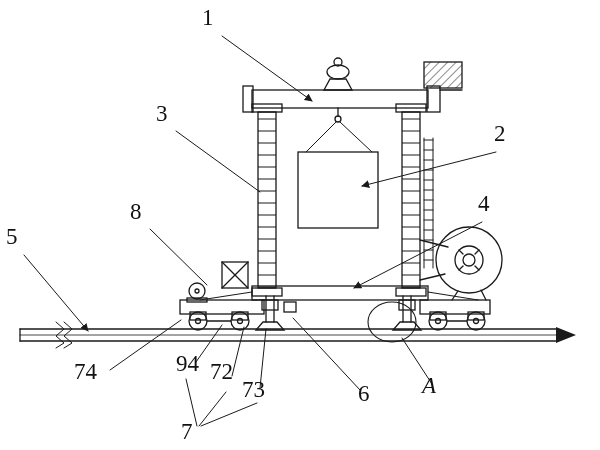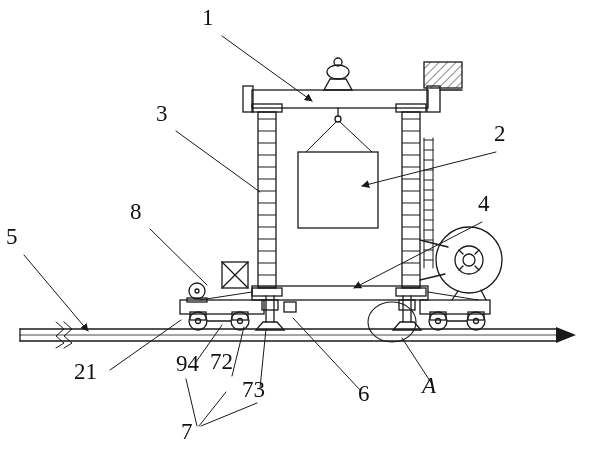--- a/index.html
+++ b/index.html
@@ -193,21 +193,21 @@
       </g>
     </g>
   </svg>
 
   <div class="callout" style="left:202px; top:6px">1</div>
   <div class="callout" style="left:156px; top:102px">3</div>
   <div class="callout" style="left:494px; top:122px">2</div>
   <div class="callout" style="left:478px; top:192px">4</div>
   <div class="callout" style="left:130px; top:200px">8</div>
   <div class="callout" style="left:6px;   top:225px">5</div>
-  <div class="callout" style="left:74px;  top:360px">21</div>
+  <div class="callout" style="left:74px;  top:360px">74</div>
   <div class="callout" style="left:176px; top:352px">94</div>
-  <div class="callout" style="left:210px; top:350px">72</div>
+  <div class="callout" style="left:210px; top:360px">72</div>
   <div class="callout" style="left:242px; top:378px">73</div>
   <div class="callout" style="left:358px; top:382px">6</div>
   <div class="callout italic" style="left:422px; top:374px">A</div>
   <div class="callout" style="left:181px; top:420px">7</div>
 
 </div>
 
 </body></html>

